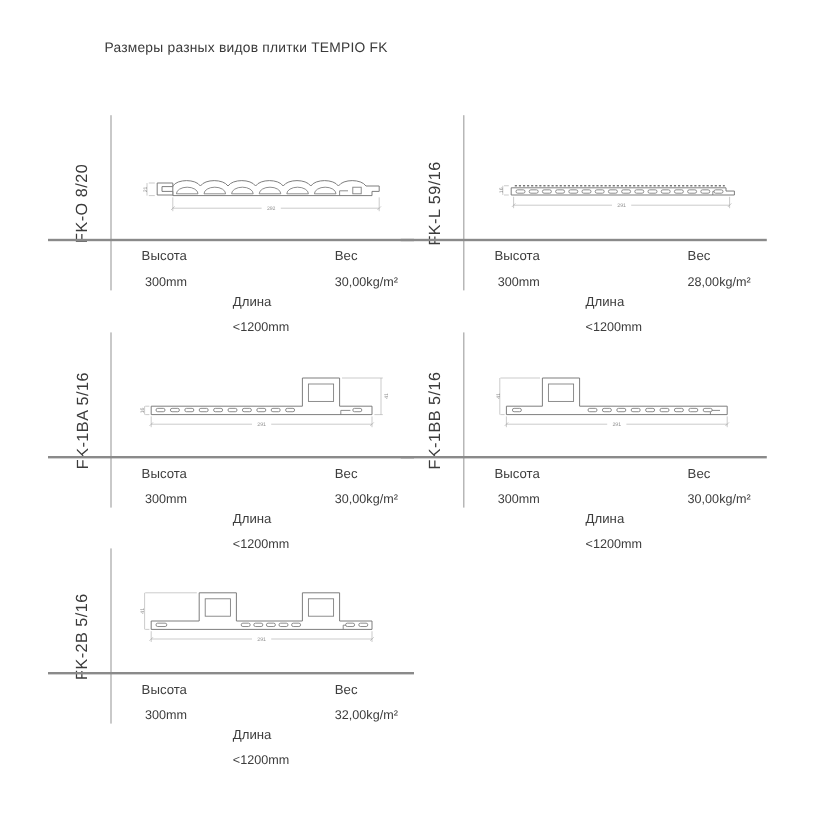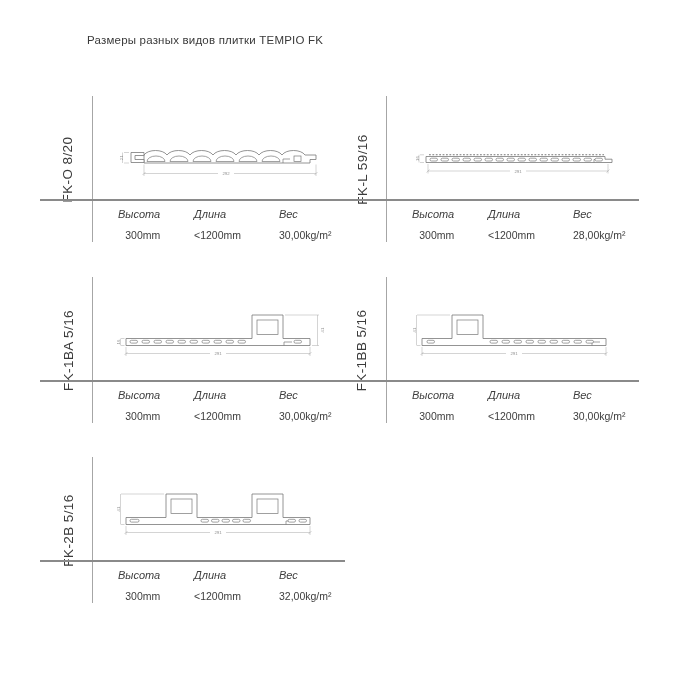--- a/index.html
+++ b/index.html
@@ -32,23 +32,23 @@
   }
   .drawing{position:absolute;}
   .d1{left:78px;top:47px;}
   .d2{left:80px;top:50px;}
   .d3{left:76px;top:31px;}
   .d4{left:78px;top:31px;}
   .d5{left:76px;top:30px;}
   .spec-table{position:absolute;left:0;top:112px;width:305px;}
   .col{position:absolute;top:0;}
   .c1{left:78px;}
-  .c2{left:154px;}
+  .c2{left:154px;margin-top:38px;}
   .c3{left:239px;}
-  .hdr{font-size:11px;color:#3d3d3d;font-style:italic;}
+  .hdr{font-size:11px;color:#3d3d3d;}
   .val{font-size:10.5px;color:#3d3d3d;margin-top:9px;white-space:nowrap;text-align:right;}
   svg .outline{fill:#ffffff;stroke:#787878;stroke-width:.8;}
   svg .hole{fill:#ffffff;stroke:#787878;stroke-width:.7;}
   svg .detail{fill:none;stroke:#787878;stroke-width:.7;}
   svg .dim{stroke:#a8a8a8;stroke-width:.5;fill:none;}
   svg .dimtxt{fill:#8f8f8f;font-size:4.3px;font-family:"Liberation Sans",sans-serif;}
   svg .mask{fill:#ffffff;}
 </style>
 </head>
 <body>

